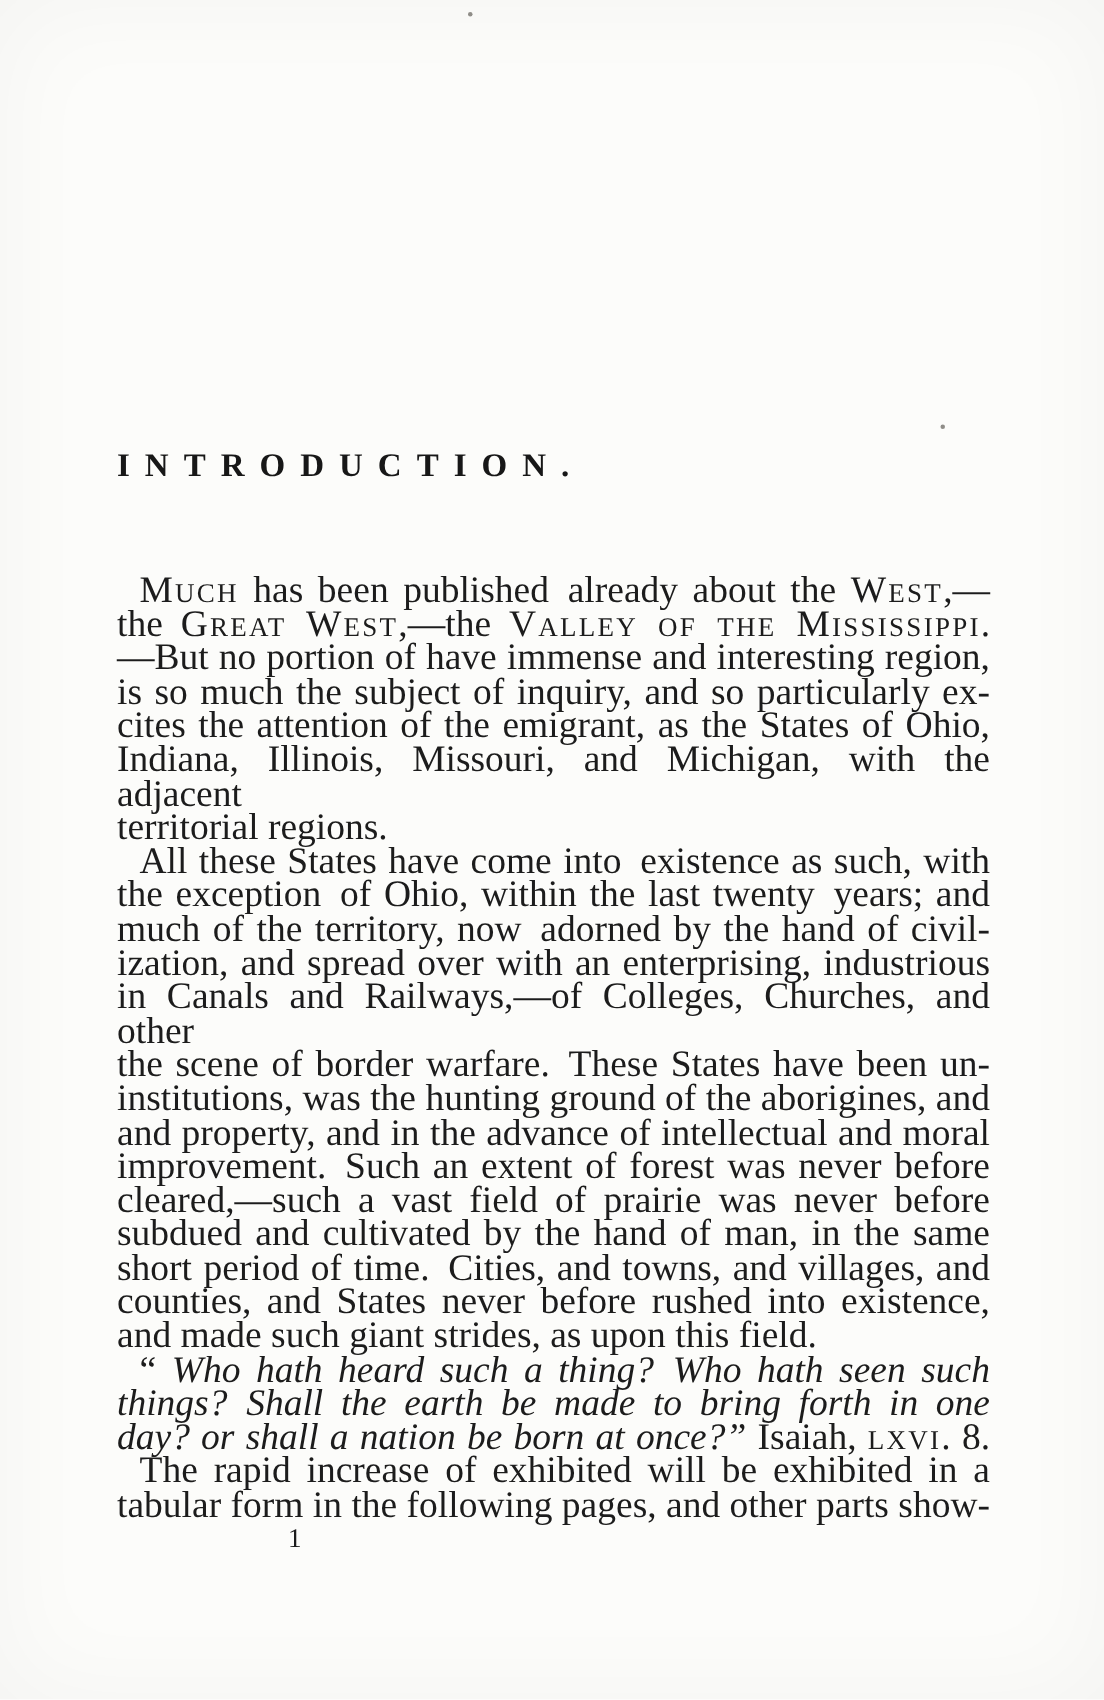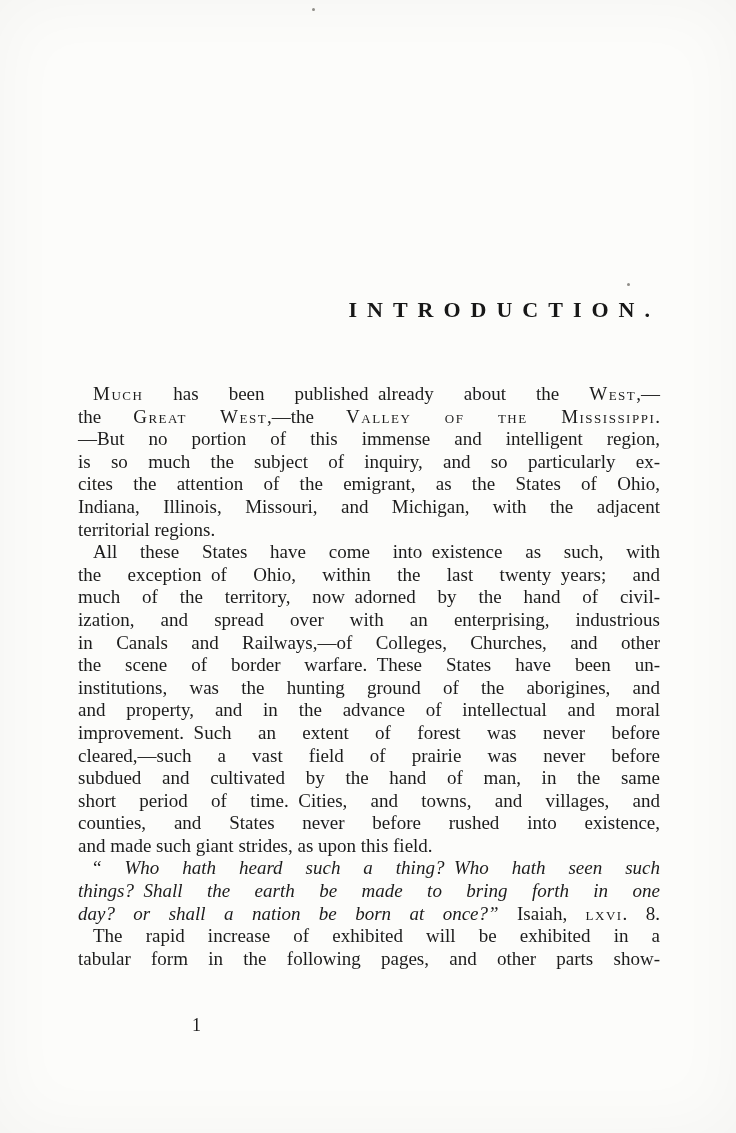--- a/index.html
+++ b/index.html
@@ -16,32 +16,32 @@
     font-family: "Liberation Serif", serif;
     color: #1c1c1c;
     box-shadow: inset 0 0 70px rgba(0,0,0,0.035);
   }
   .title {
     position: absolute;
     top: 297px;
     left: 78px;
     width: 582px;
     margin: 0;
-    text-align: right;
+    text-align: left;
     font-size: 22px;
     font-weight: 700;
     letter-spacing: 10px;
     color: #171717;
   }
   .text-block {
     position: absolute;
     top: 383px;
     left: 78px;
     width: 582px;
-    font-size: 19px;
+    font-size: 25px;
     line-height: 22.6px;
   }
   .line {
     text-align: justify;
     white-space: normal;
   }
   .line.just {
     text-align-last: justify;
   }
   .line.indent {
@@ -72,21 +72,21 @@
 </head>
 <body>
 
 <div class="page">
   <div class="artifact top-dot"></div>
   <div class="artifact side-dot"></div>
   <h1 class="title">INTRODUCTION.</h1>
   <div class="text-block">
       <div class="line just indent"><span class="sc">Much</span><span> has been published already about the </span><span class="sc">West</span><span>,—</span></div>
       <div class="line just"><span>the </span><span class="sc">Great West</span><span>,—the </span><span class="sc">Valley of the Mississippi</span><span>.</span></div>
-      <div class="line just"><span>—But no portion of this immense and intelligent region,</span></div>
+      <div class="line just"><span>—But no portion of have immense and interesting region,</span></div>
       <div class="line just"><span>is so much the subject of inquiry, and so particularly ex-</span></div>
       <div class="line just"><span>cites the attention of the emigrant, as the States of Ohio,</span></div>
       <div class="line just"><span>Indiana, Illinois, Missouri, and Michigan, with the adjacent</span></div>
       <div class="line"><span>territorial regions.</span></div>
       <div class="line just indent"><span>All these States have come into existence as such, with</span></div>
       <div class="line just"><span>the exception of Ohio, within the last twenty years; and</span></div>
       <div class="line just"><span>much of the territory, now adorned by the hand of civil-</span></div>
       <div class="line just"><span>ization, and spread over with an enterprising, industrious</span></div>
       <div class="line just"><span>in Canals and Railways,—of Colleges, Churches, and other</span></div>
       <div class="line just"><span>the scene of border warfare. These States have been un-</span></div>

